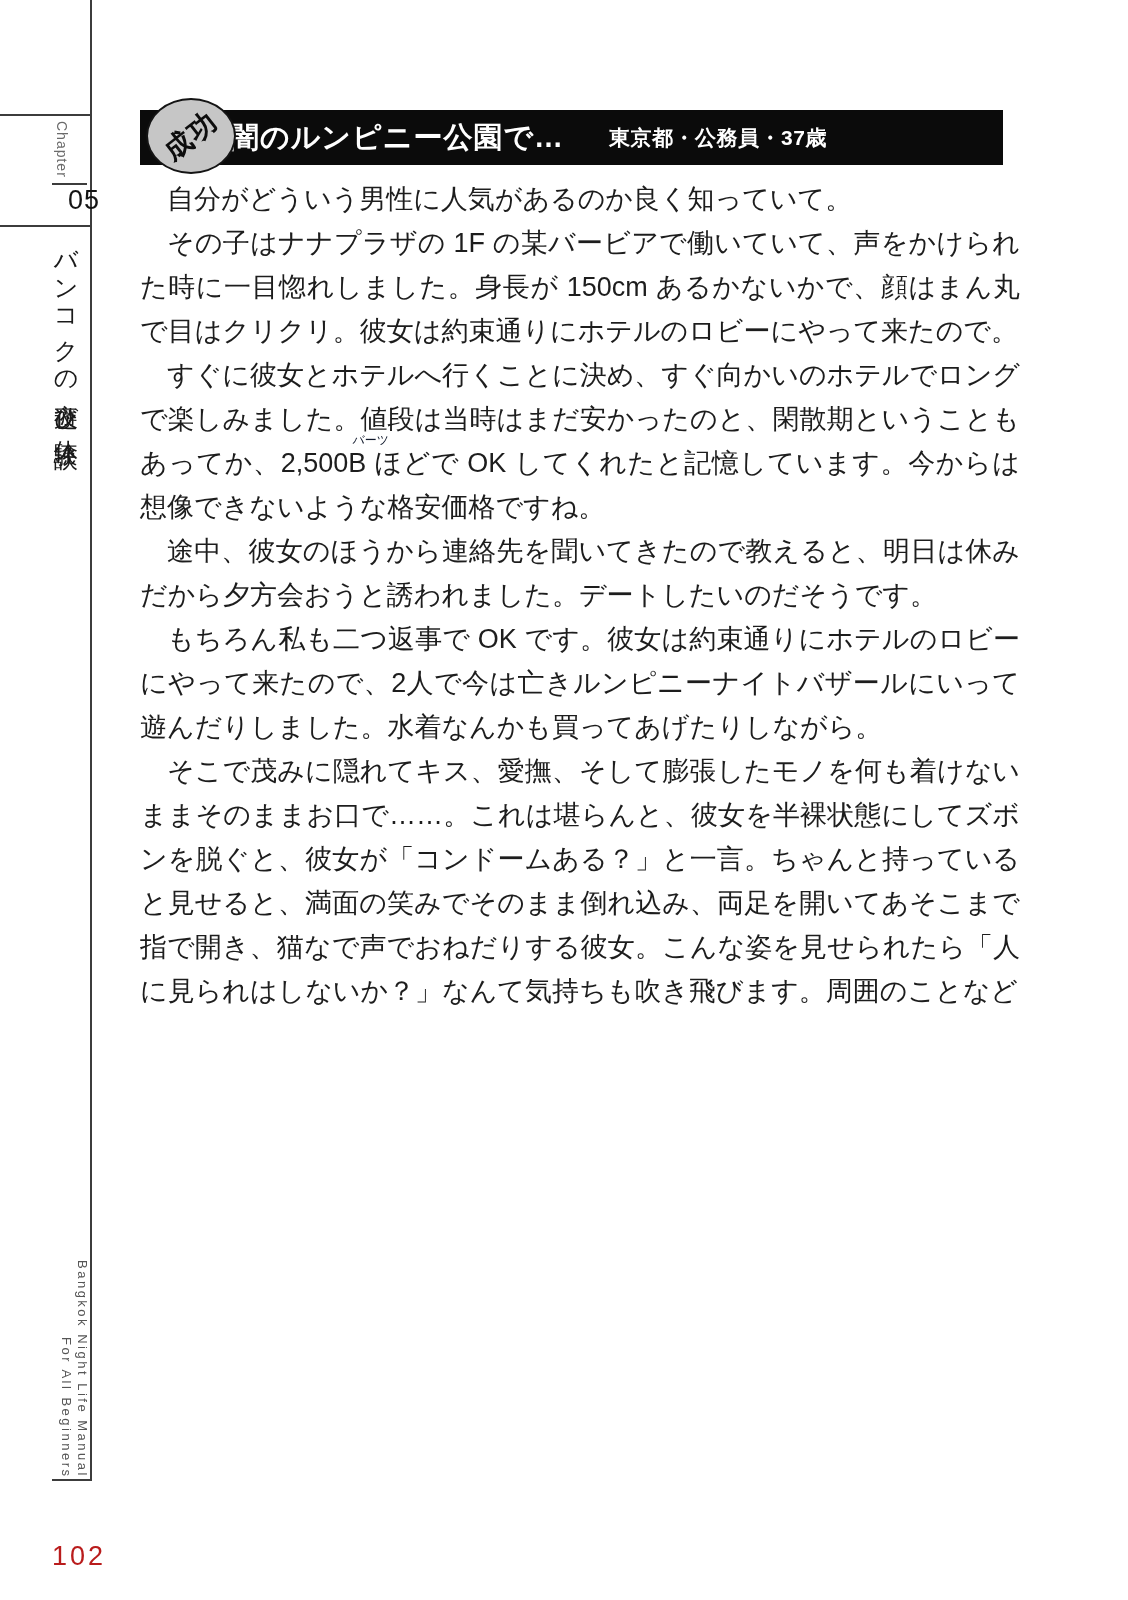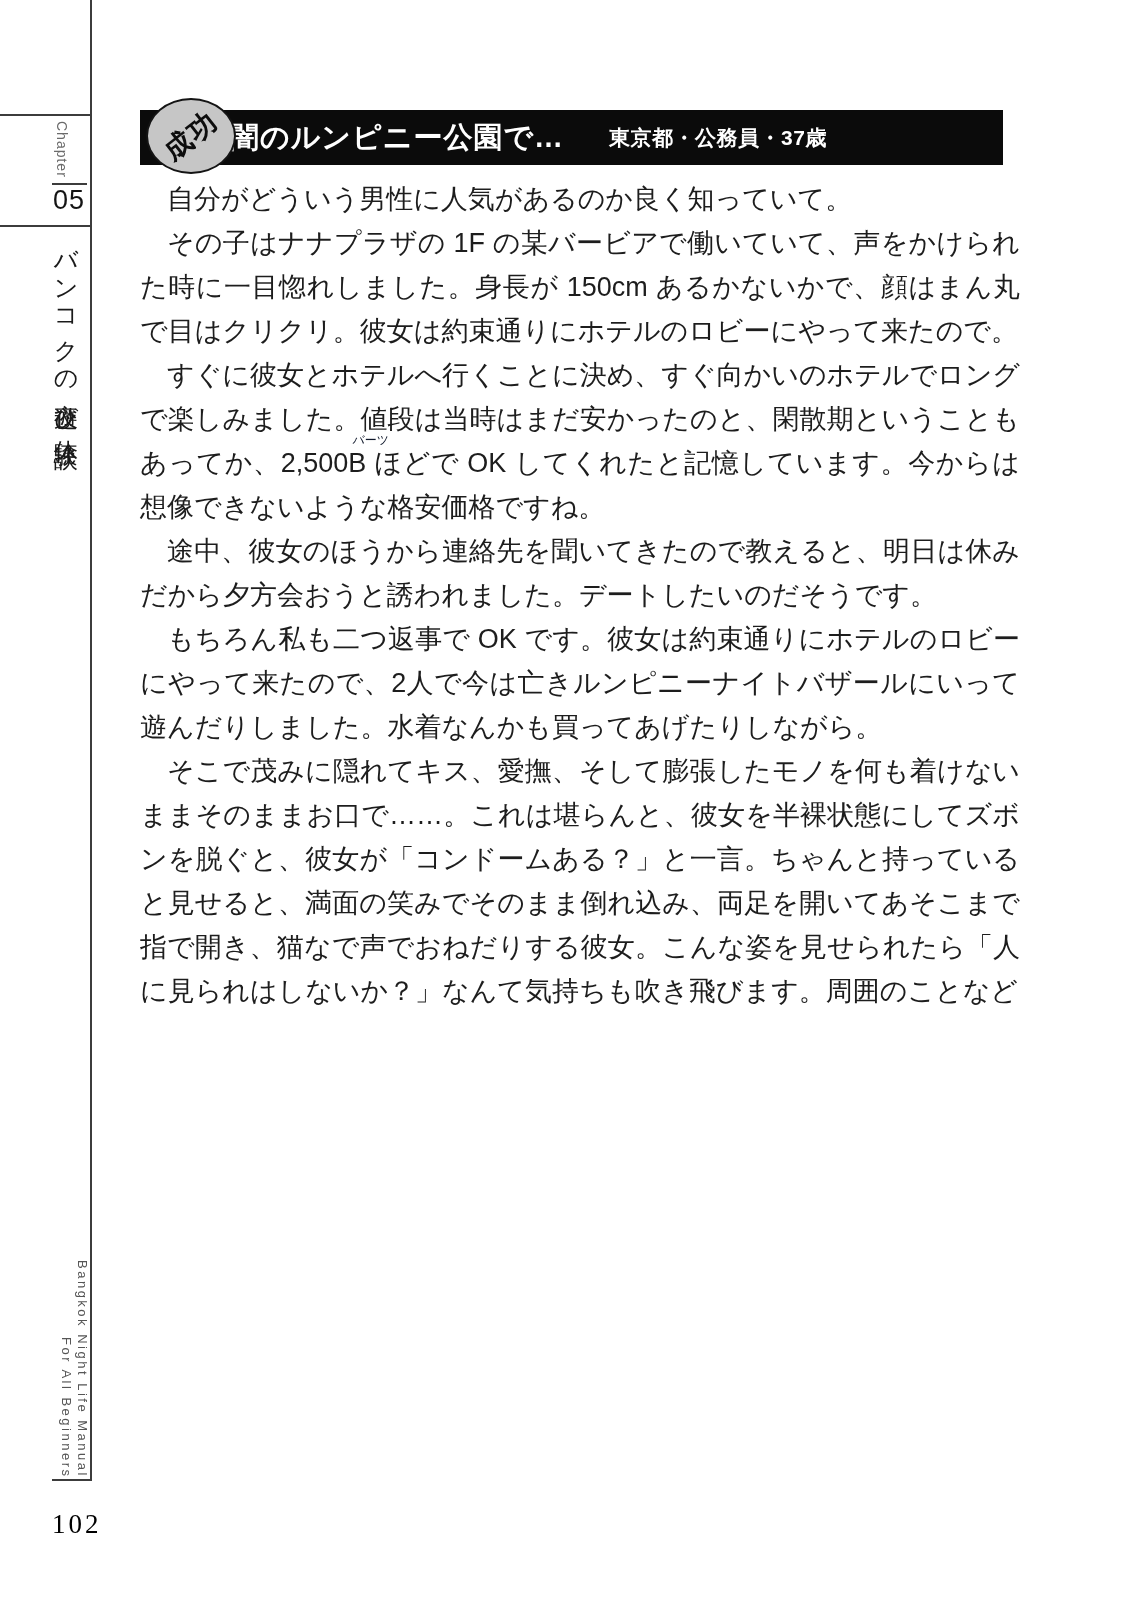--- a/index.html
+++ b/index.html
@@ -13,35 +13,35 @@
   .hrule1  { position:absolute; left:0; top:114px; width:90px; height:2px; background:#3c3c3c; }
   .hrule2  { position:absolute; left:0; top:225px; width:90px; height:2px; background:#3c3c3c; }
   .chapter-rule { position:absolute; left:52px; top:183px; width:35px; height:2px; background:#3c3c3c; }
   .footer-tick  { position:absolute; left:52px; top:1479px; width:40px; height:2px; background:#3c3c3c; }
   
   .chapter-label {
     position:absolute; left:54px; top:121px; height:62px;
     writing-mode:vertical-rl; font-size:14px; color:#6b6b6b; letter-spacing:1px;
   }
   .chapter-number {
-    position:absolute; left:53px; top:185px; font-size:27px; color:#141414; letter-spacing:1px;
+    position:absolute; left:68px; top:185px; font-size:27px; color:#141414; letter-spacing:1px;
   }
   .chapter-title {
     position:absolute; left:50px; top:233px;
     writing-mode:vertical-rl; font-size:24px; letter-spacing:3px; color:#1a1a1a;
   }
   .footer-en {
     position:absolute; left:50px; top:1226px; width:40px; height:252px;
     writing-mode:vertical-rl; text-align:end;
     font-size:13px; letter-spacing:2.5px; color:#555555; line-height:16px;
   }
   .page-num {
-    position:absolute; left:52px; top:1509px;
-    font-family:Liberation Serif, serif;
-    font-size:27px; letter-spacing:3px; color:#000000;
+    position:absolute; left:52px; top:1541px;
+    font-family:Liberation Sans, sans-serif;
+    font-size:27px; letter-spacing:3px; color:#b91c1c;
   }
   
   .header-bar {
     position:absolute; left:140px; top:110px; width:863px; height:55px;
     background:#0b0b0b; display:flex; align-items:center;
     box-sizing:border-box; padding-left:60px;
   }
   .header-title  { font-size:29px; font-weight:bold; color:#ffffff; letter-spacing:1px; white-space:nowrap; }
   .header-byline { font-size:21px; font-weight:bold; color:#ffffff; margin-left:45px; letter-spacing:0.5px; white-space:nowrap; }
   .badge {

